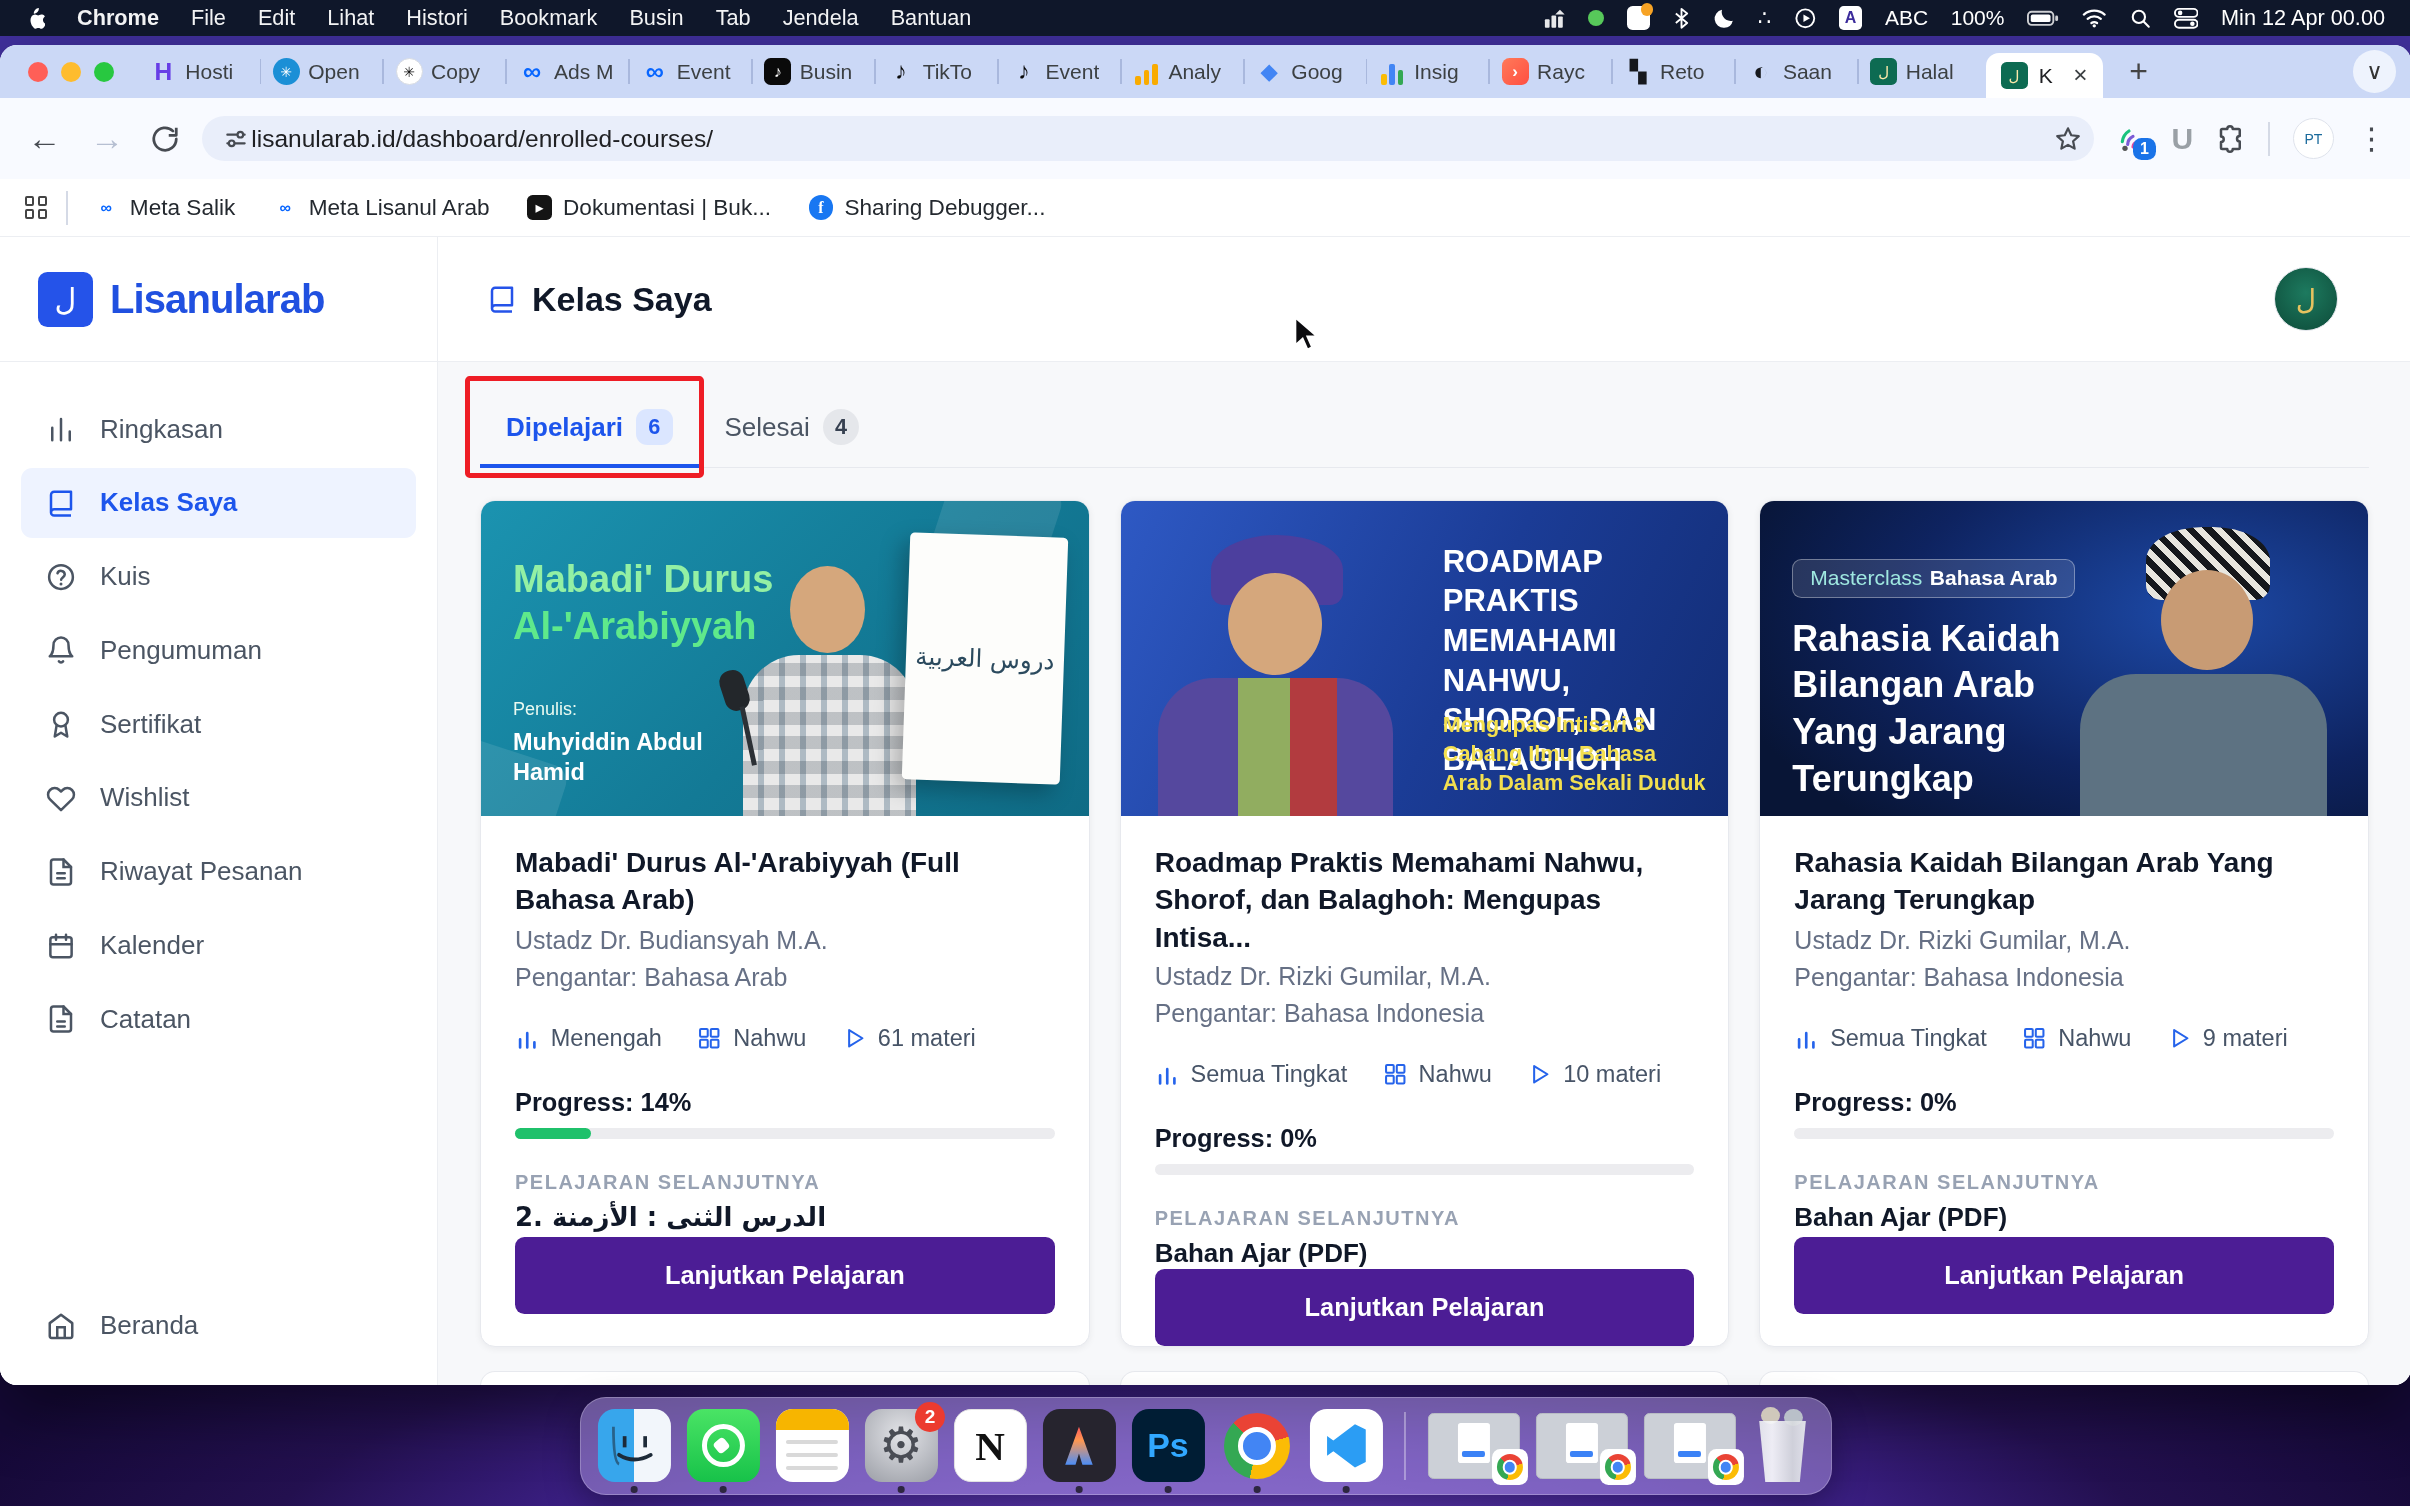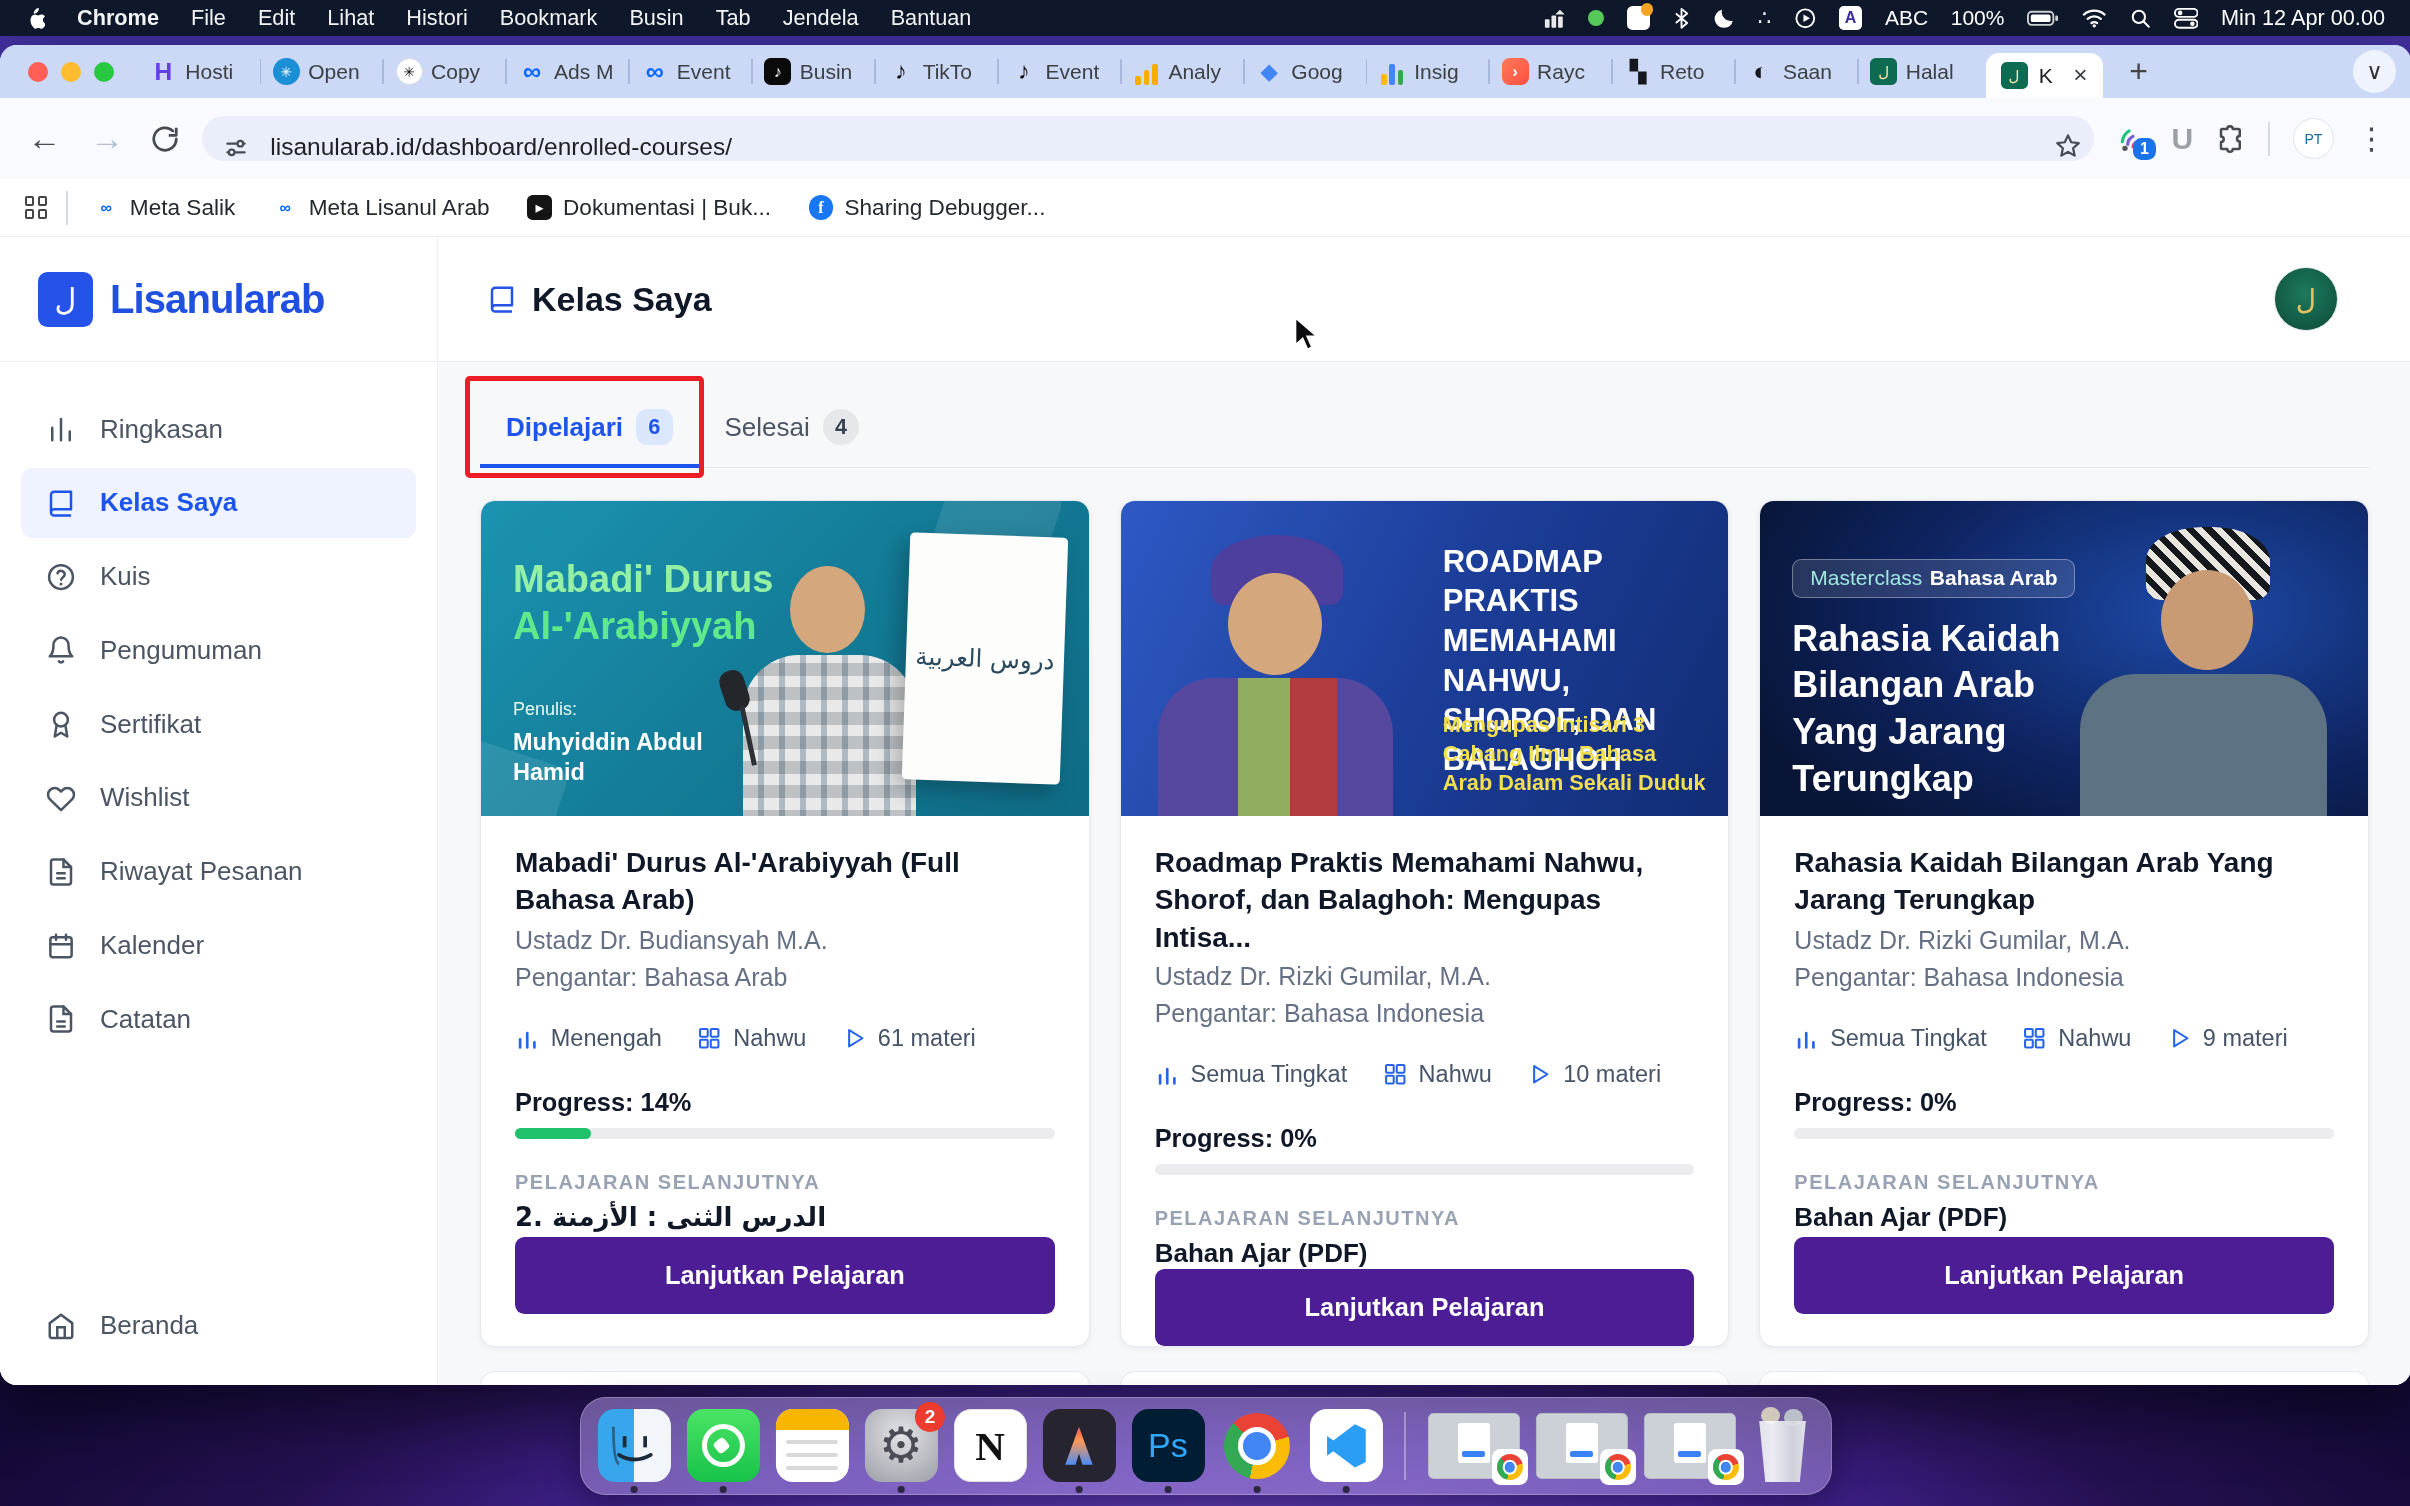--- a/index.html
+++ b/index.html
@@ -59,21 +59,21 @@
   .activetab .mlabel{font-weight:normal;color:#202124}
   .xclose{font-size:24.5px;color:#3c4043;line-height:1;margin-left:auto}
   .newtab{font-size:32px;color:#444;margin:0 0 0 17px;width:38px;text-align:center}
   .tabchev{margin-left:auto;width:43px;height:43px;border-radius:50%;background:#eef3fd;color:#333;font-size:22.6px;
            display:flex;align-items:center;justify-content:center}
 
   
   .toolbar{height:81px;background:#f8faff;display:flex;align-items:center;padding:0 24.5px;gap:22.6px;flex:none}
   .navb{font-size:34px;color:#474b52;width:40px;text-align:center}
   .navb.dis{color:#b6bfd2}
-  .omni{flex:1;height:45px;background:#e9eefa;border-radius:26px;display:flex;align-items:flex-end;padding:0 11.3px 0 21px;gap:21px}
+  .omni{flex:1;height:45px;background:#e9eefa;border-radius:26px;display:flex;align-items:center;padding:0 11.3px 0 21px;gap:2px}
   .url{font-size:24.5px;color:#202124;flex:1}
   .omni .star{margin-left:auto}
   .extwrap{position:relative}
   .extbadge{position:absolute;bottom:-5.6px;right:-7.5px;background:#1a73e8;color:#fff;font-size:16px;font-weight:bold;
             border-radius:8.5px;padding:1.9px 7.5px}
   .uicon{color:#9aa0a6;font-weight:bold;font-size:30px}
   .vsep{width:1.9px;height:34px;background:#d5dae6}
   .pavatar{width:41px;height:41px;border-radius:50%;background:#fff;border:0.9px solid #dfe3ec;display:flex;align-items:center;justify-content:center;font-size:14px;color:#1a6a9c}
   .kebab{font-size:30px;color:#474b52}
 
@@ -179,21 +179,21 @@
   .d-notes{background:#fff;overflow:hidden;flex-direction:column;justify-content:flex-start}
   .d-notes .ntop{width:100%;height:21px;background:#f7b500}
   .d-notes .nl{width:70%;height:3.8px;background:#d9d9d9;border-radius:1.9px;margin-top:9.4px}
   .d-set{background:radial-gradient(circle at 50% 35%,#e3e4e8,#9b9ea6);color:#4a4d55;font-size:49px}
   .badge2{position:absolute;top:-7.5px;right:-7.5px;width:30px;height:30px;border-radius:50%;background:#ec3b2f;color:#fff;
           font-size:19px;font-weight:bold;display:flex;align-items:center;justify-content:center}
   .d-notion{background:#fff;border:0.9px solid #e2e2e2;font-family:"Liberation Serif",serif;font-weight:bold;font-size:41px;color:#111}
   .d-arc{background:#26242e}
   .d-arc i{width:43px;height:38px;display:block;background:linear-gradient(180deg,#ff5b5b 0%,#ff9750 35%,#4a8df8 100%);
            clip-path:polygon(50% 0%,82% 100%,58% 100%,50% 70%,42% 100%,18% 100%)}
-  .d-ps{background:#001d34;color:#31a8ff;font-weight:normal;font-size:34px}
+  .d-ps{background:#001d34;color:#31a8ff;font-weight:bold;font-size:34px}
   .d-chrome{background:transparent}
   .chromeball{width:66px;height:66px;border-radius:50%;background:conic-gradient(from -45deg,#ea4335 0 33%,#fbbc05 33% 66%,#34a853 66% 100%);position:relative}
   .chromeball::after{content:"";position:absolute;left:50%;top:50%;transform:translate(-50%,-50%);width:28px;height:28px;
           border-radius:50%;background:#4285f4;border:5.6px solid #fff}
   .d-vsc{background:#fff}
   .d-vsc i{width:45px;height:45px;display:block;background:#2b9df4;
            clip-path:polygon(70% 2%,94% 14%,94% 86%,70% 98%,22% 62%,8% 72%,8% 28%,22% 38%)}
   .dsep{width:1.9px;height:68px;background:rgba(255,255,255,.35);margin:0 5.6px;flex:none}
   .thumb{width:92px;height:66px;background:#ccd0d7;border:0.9px solid #b8bcc4;border-radius:5.6px;position:relative;flex:none}
   .thumb .pagei{position:absolute;left:50%;top:9.4px;transform:translateX(-50%);width:32px;height:40px;background:#fff;border-radius:2.8px}

